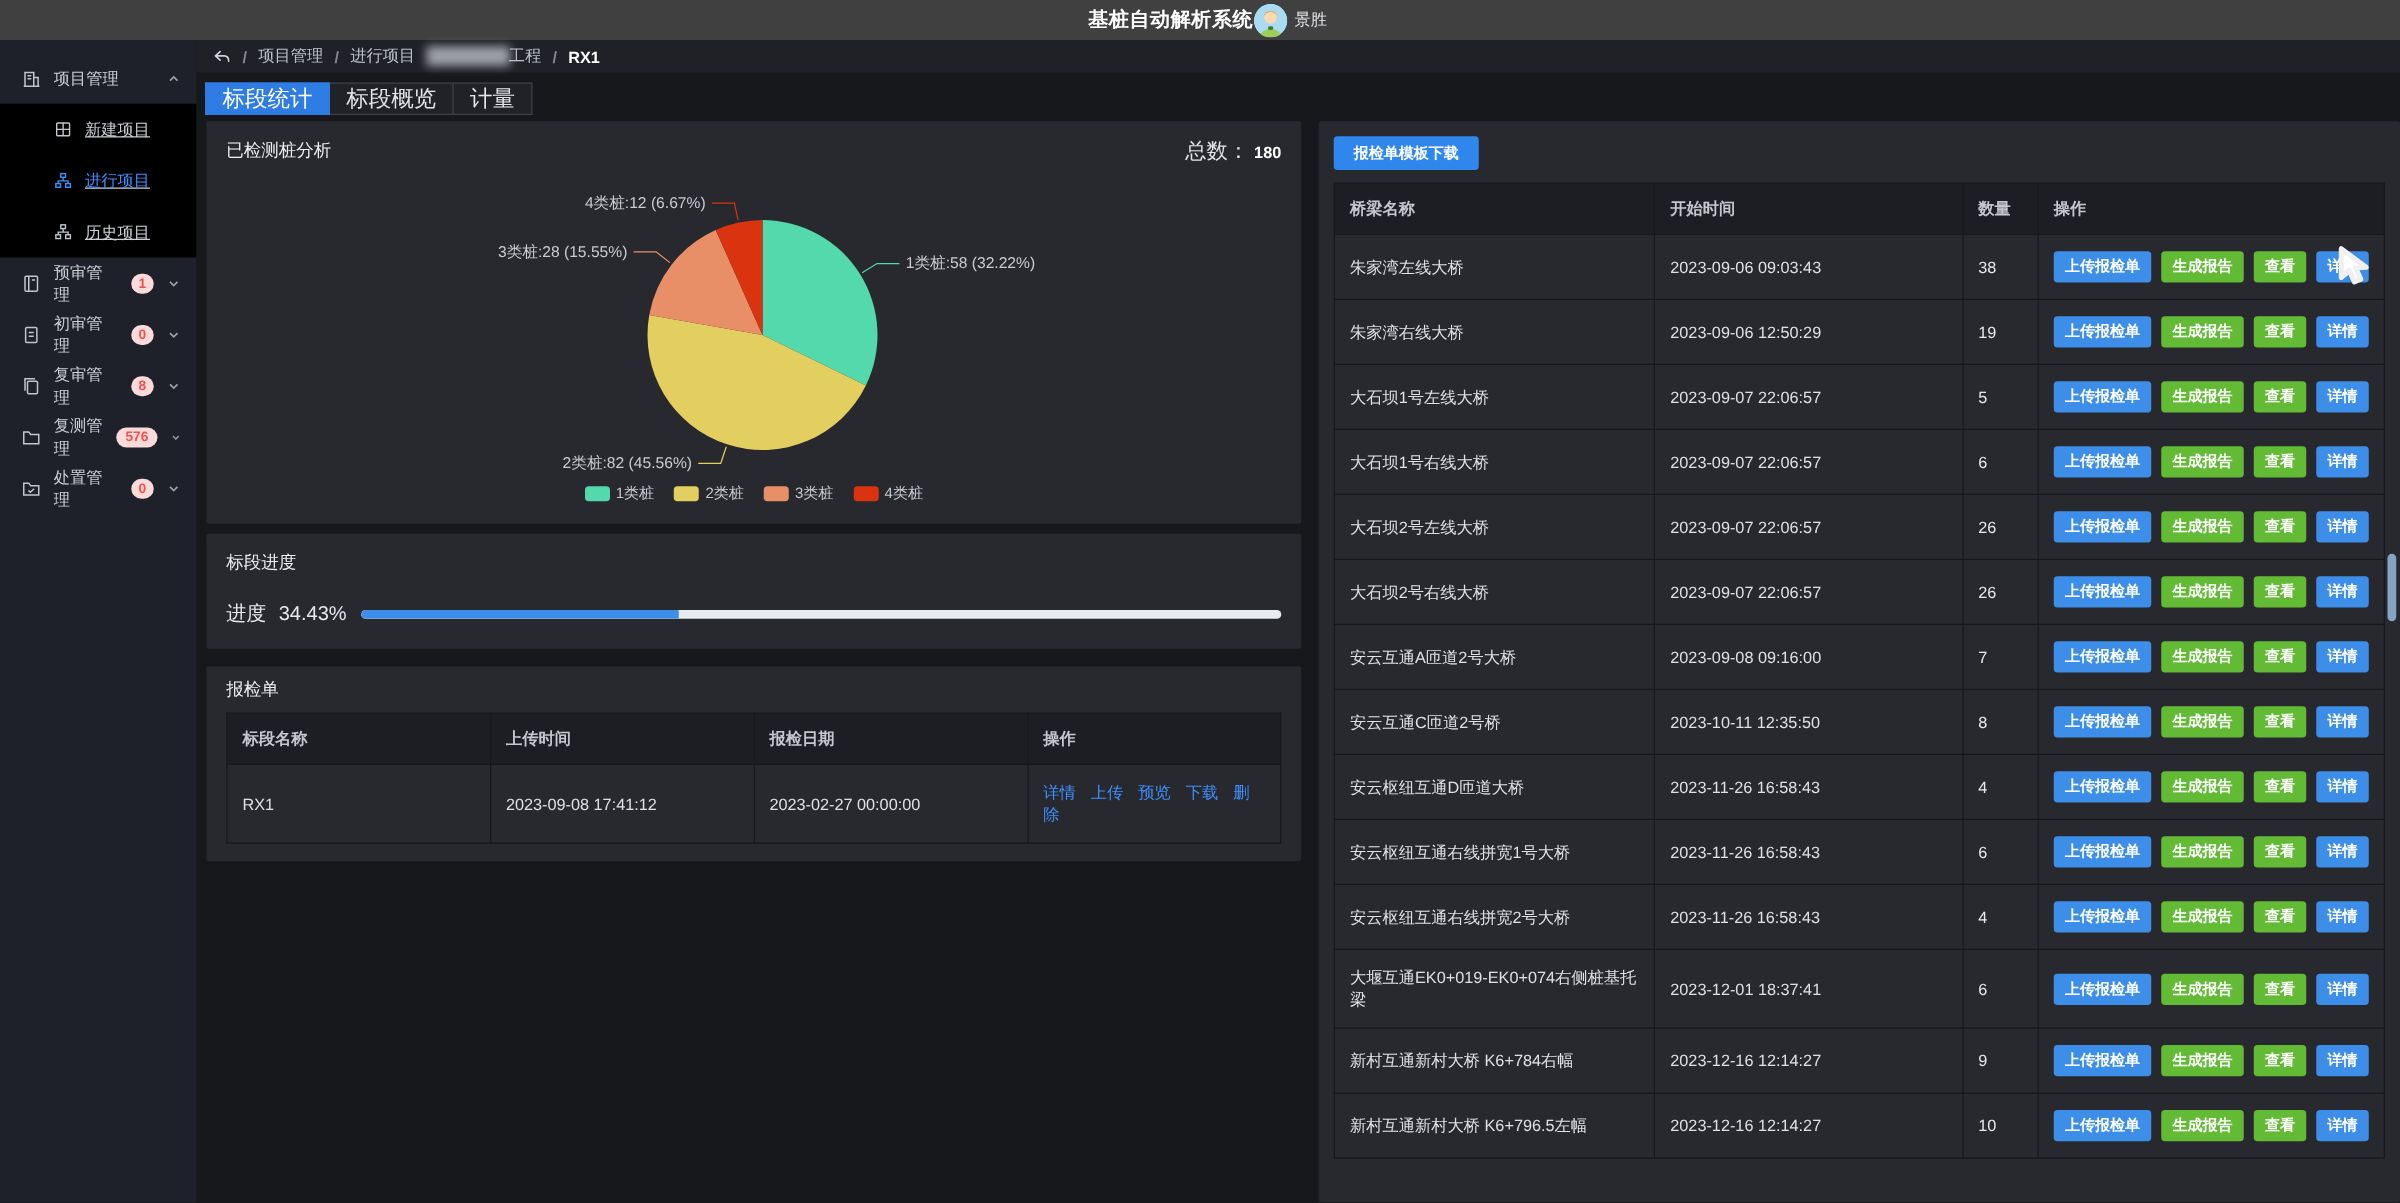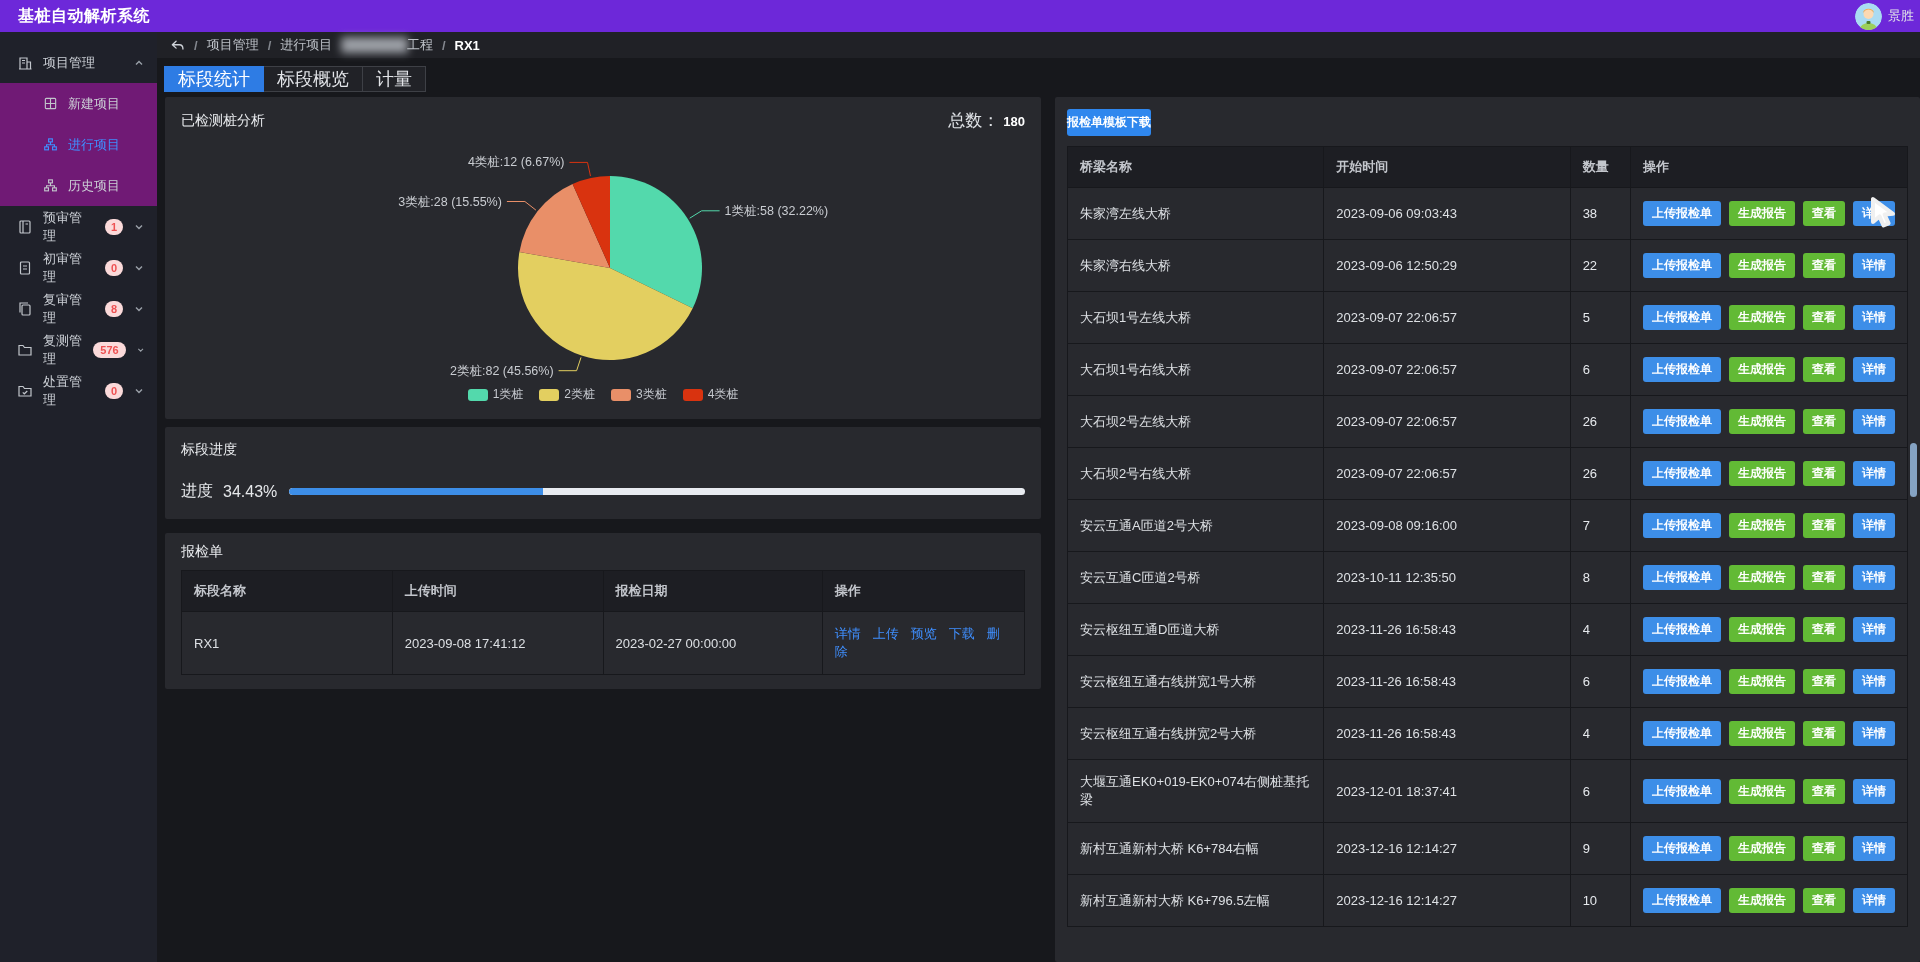--- a/index.html
+++ b/index.html
@@ -4,36 +4,36 @@
 <style>
   * { margin:0; padding:0; box-sizing:border-box; }
   html,body { width:1920px; height:962px; overflow:hidden; }
   body {
     background:#17181c;
     color:#e6e8eb;
     font-family:"Liberation Sans","DejaVu Sans",sans-serif;
     position:relative;
   }
   
-  .app-header { height:32px; background:#6d28d9; display:flex; align-items:center;
-    justify-content:space-between; padding:0 6px 0 18px; }
+  .app-header { height:32px; background:#404040; display:flex; align-items:center;
+    justify-content:center; padding:0 6px 0 18px; }
   .app-title { font-size:16px; font-weight:bold; letter-spacing:.5px; color:#ffffff; }
   .user { display:flex; align-items:center; gap:6px; font-size:13px; color:#e3e5e9; }
   .avatar { width:27px; height:27px; border-radius:50%; overflow:hidden; flex-shrink:0; }
 
   
   .layout { display:flex; height:930px; }
   .sidebar { width:157px; background:#1f212a; flex-shrink:0; font-size:13px; color:#ccd0d6; padding-top:10px; }
   .side-item { height:41px; display:flex; align-items:center; padding:0 12px 0 17px; gap:10px; cursor:pointer; }
   .side-item svg.mi, .sub-item svg.mi { flex-shrink:0; }
   .chev { margin-left:auto; }
   .badge { background:#fbdada; color:#ee5253; font-size:11px; border-radius:9px;
     padding:1px 6px; line-height:14px; font-weight:bold; }
   .badge-wide { padding:1px 7px; }
-  .submenu { background:#701a75; }
+  .submenu { background:#000000;text-decoration:underline; }
   .sub-item { height:41px; padding-left:43px; display:flex; gap:10px; align-items:center; cursor:pointer; }
   .sub-item.active { color:#3f8fff; }
   .sub-item.active svg.mi path, .sub-item.active svg.mi rect { stroke:#3f8fff; }
 
   .main { flex:1; display:flex; flex-direction:column; min-width:0; }
   .breadcrumb { height:26px; background:#202126; display:flex; align-items:center; gap:9px;
     padding:0 13px; font-size:13px; color:#bcc0c7; }
   .crumb-sep { color:#84888f; font-weight:bold; }
   .crumb-current { color:#ffffff; font-weight:bold; }
   .redacted { filter:blur(4px); opacity:.8; letter-spacing:-1px; }
@@ -69,21 +69,21 @@
   .panel-insp { margin-top:14px; padding:10px 16px 14px; }
   table { width:100%; border-collapse:collapse; font-size:13px; }
   .insp-table { margin-top:9px; }
   th { background:#1d1e23; font-weight:bold; color:#c3c6cc; text-align:left;
     padding:11px 12px; border:1px solid #17181c; }
   td { padding:13px 12px; border:1px solid #17181c; color:#dde0e4; background:#28292e; }
   .link { color:#3f8fff; margin-right:12px; text-decoration:none; cursor:pointer; }
 
   .panel-right { height:100%; padding:12px; overflow:hidden; }
   .tpl-btn { background:#2f87ee; color:#fff; font-size:12px; font-weight:bold;
-    padding:5px 0; border-radius:3px; border:none; cursor:pointer; }
+    padding:5px 16px; border-radius:3px; border:none; cursor:pointer; }
   .bridge-table { margin-top:10px; }
   .bridge-table td { padding:13px 12px; }
   .qty-cell { color:#e6e9ed; }
   .ops { display:flex; gap:8px; align-items:center; }
   .btn { font-size:12px; color:#fff; border-radius:3px; padding:4px 9px; border:none;
     font-weight:bold; white-space:nowrap; cursor:pointer; }
   .btn-blue { background:#3d8ee8; }
   .btn-green { background:#62ba35; }
 
   .v-scrollbar { position:absolute; left:1910px; top:443px; width:7px; height:54px;
@@ -343,21 +343,21 @@
                       <button class="btn btn-blue">上传报检单</button>
                       <button class="btn btn-green">生成报告</button>
                       <button class="btn btn-green">查看</button>
                       <button class="btn btn-blue">详情</button>
                     </div>
                   </td>
                 </tr>
                 <tr>
                   <td>朱家湾右线大桥</td>
                   <td>2023-09-06 12:50:29</td>
-                  <td class="qty-cell">22</td>
+                  <td class="qty-cell">19</td>
                   <td>
                     <div class="ops">
                       <button class="btn btn-blue">上传报检单</button>
                       <button class="btn btn-green">生成报告</button>
                       <button class="btn btn-green">查看</button>
                       <button class="btn btn-blue">详情</button>
                     </div>
                   </td>
                 </tr>
                 <tr>

